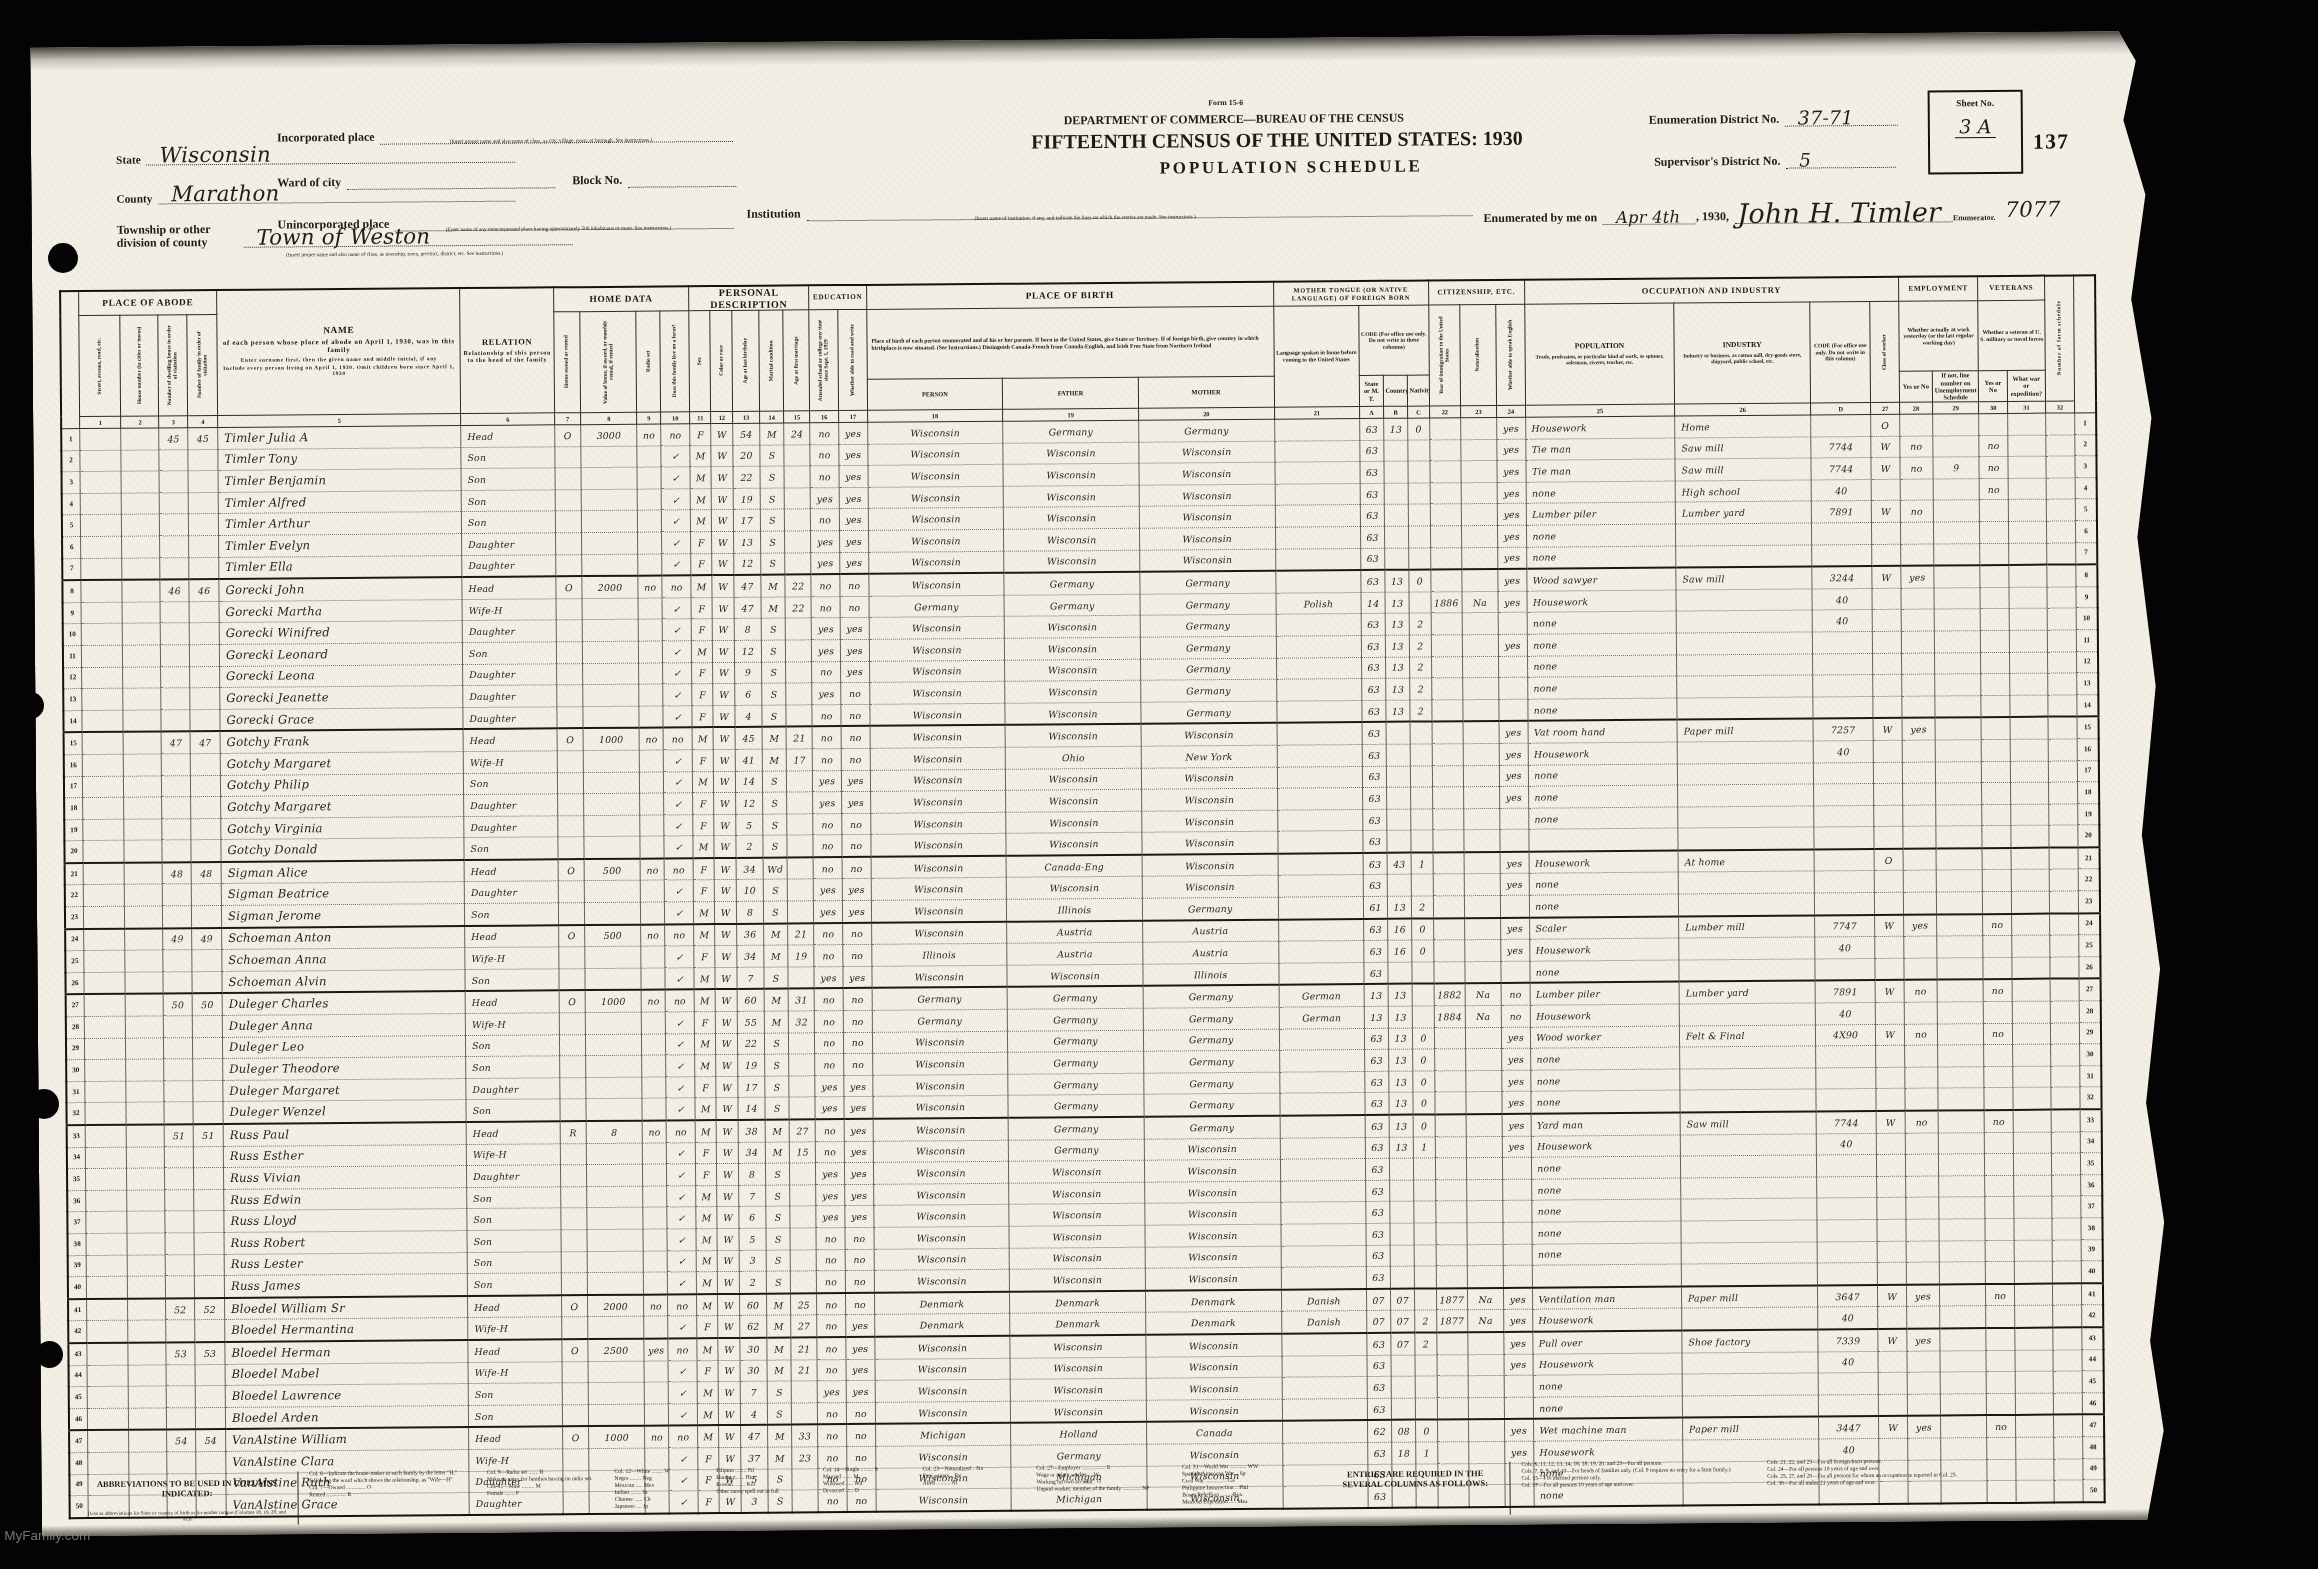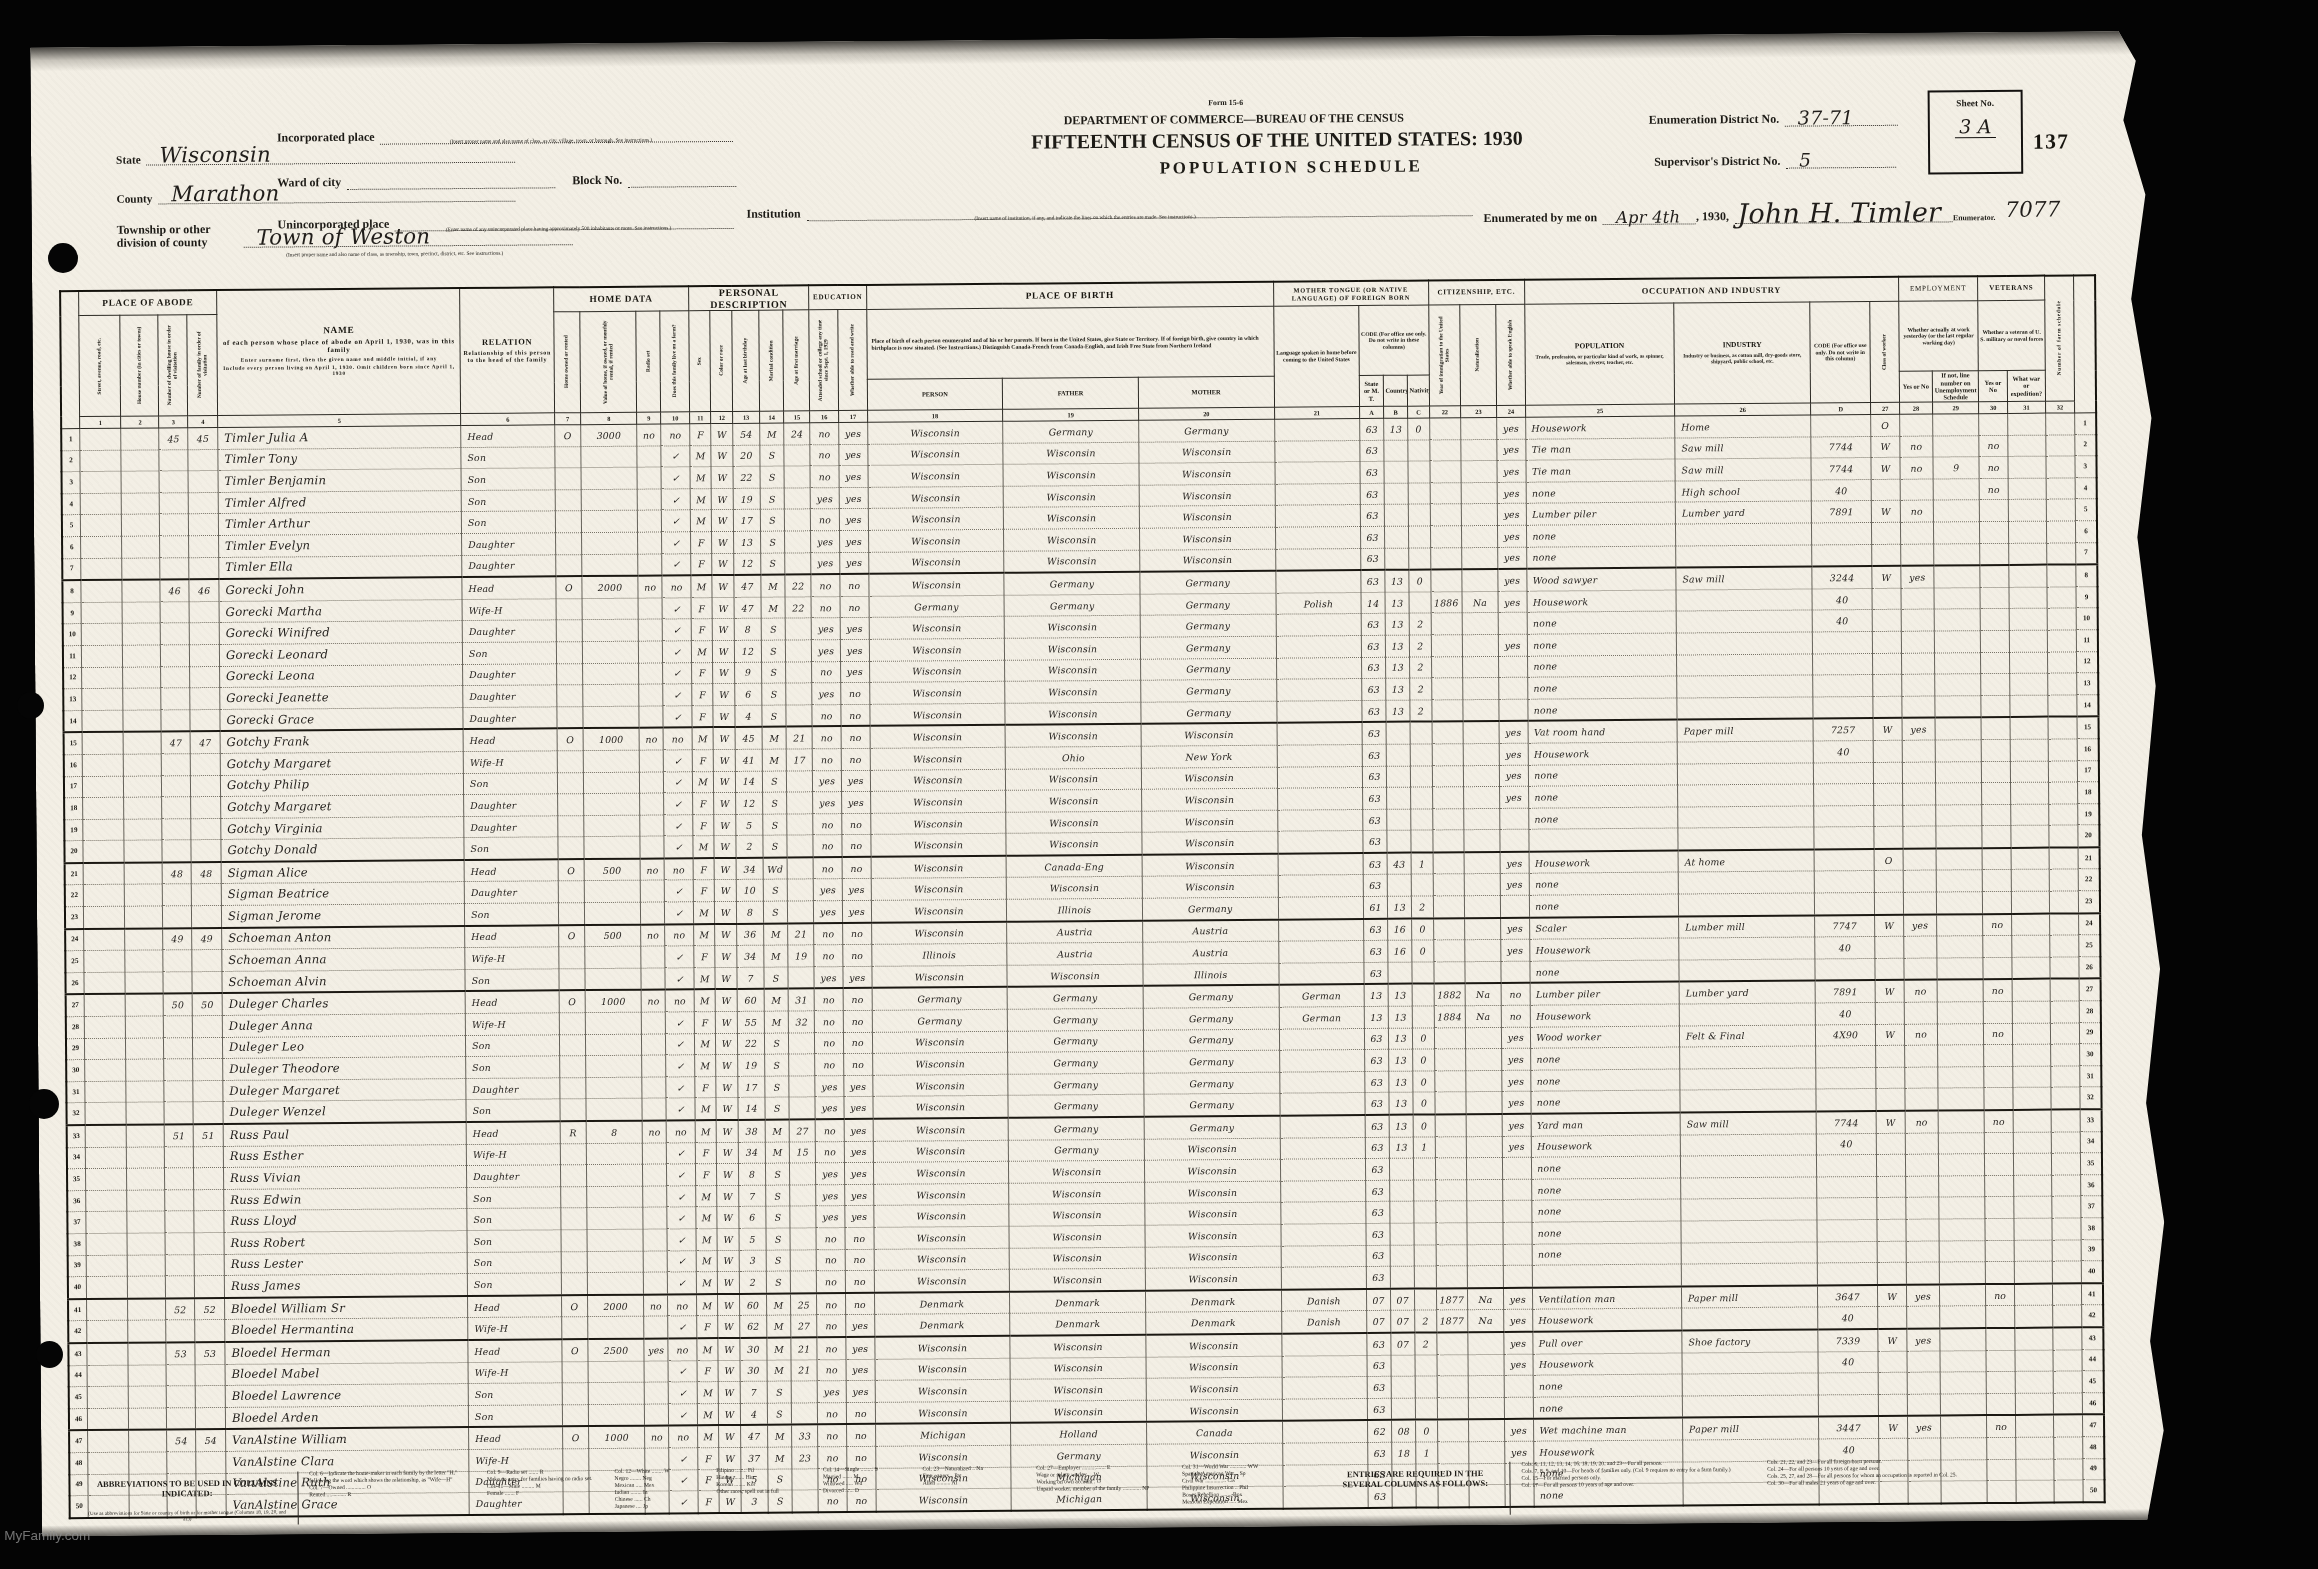--- a/index.html
+++ b/index.html
@@ -214,21 +214,21 @@
           <span class="t1">RELATION</span>
           <span class="t3">Relationship of this person to the head of the family</span>
         </th>
         <th colspan="4" class="gt">HOME DATA</th>
         <th colspan="5" class="gt" style="font-size:10px;">PERSONAL DESCRIPTION</th>
         <th colspan="2" class="gt" style="font-size:7.1px;">EDUCATION</th>
         <th colspan="3" class="gt">PLACE OF BIRTH</th>
         <th colspan="4" style="font-size:6.4px;font-weight:bold;">MOTHER TONGUE (OR NATIVE LANGUAGE) OF FOREIGN BORN</th>
         <th colspan="3" class="gt" style="font-size:7.1px;">CITIZENSHIP, ETC.</th>
         <th colspan="4" class="gt" style="font-size:8.5px;">OCCUPATION AND INDUSTRY</th>
-        <th colspan="2" style="font-size:7.1px;font-weight:normal;">EMPLOYMENT</th>
+        <th colspan="2" style="font-size:7.1px;font-weight:bold;">EMPLOYMENT</th>
         <th colspan="2" style="font-size:7.1px;font-weight:bold;">VETERANS</th>
         <th rowspan="3">
             <div class="vt">Number of farm schedule</div>
           </th>
         <th rowspan="4"></th>
       </tr>
       <tr class="r2">
         <th rowspan="2">
             <div class="vt">Street, avenue, road, etc.</div>
           </th>

